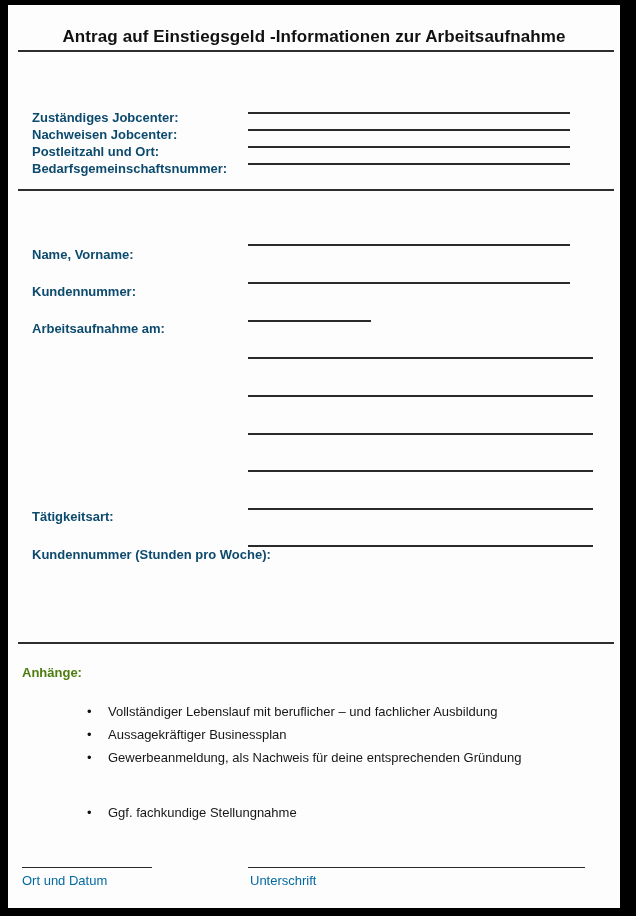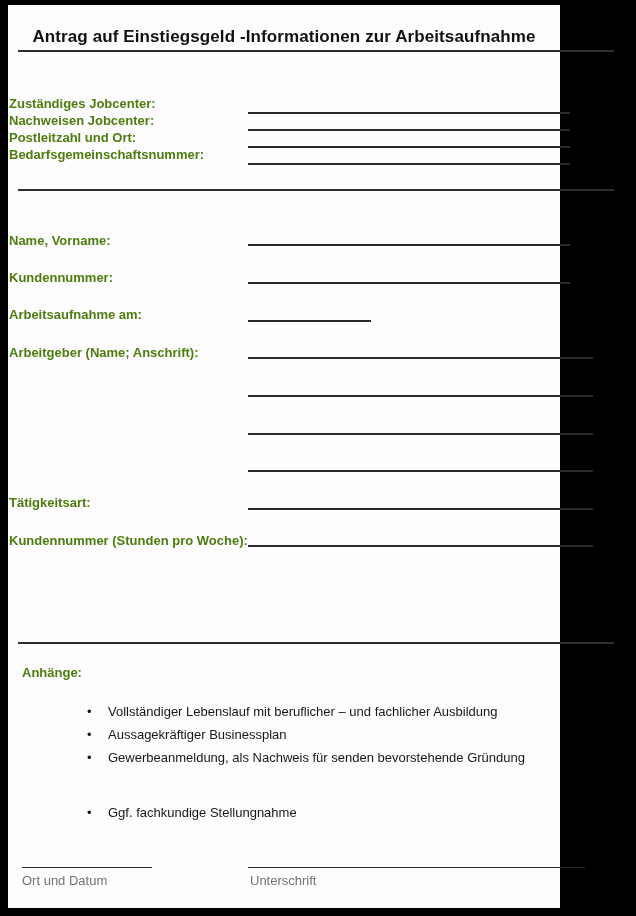--- a/index.html
+++ b/index.html
@@ -6,38 +6,39 @@
   .screen{
     position:relative;
     width:636px;height:916px;
     background:#000;
     overflow:hidden;
     font-family:"Liberation Sans","DejaVu Sans",sans-serif;
     -webkit-font-smoothing:antialiased;
   }
   .paper{
     position:absolute;left:8px;top:5px;
-    width:552px;height:903px;
+    width:612px;height:903px;
     background:#fdfdfd;
     color:#1b1b1b;
   }
   .title{
     position:absolute;top:22px;left:0;width:100%;
     text-align:center;font-size:17px;font-weight:bold;
     letter-spacing:0.1px;color:#111;
     white-space:nowrap;
   }
   .rule{
     position:absolute;left:10px;width:596px;height:0;
     border-bottom:2px solid #2e2e2e;
   }
   .row-label{
-    position:absolute;left:1px;
-    font-size:13px;font-weight:bold;color:#4d7c0f;
+    position:absolute;left:24px;
+    font-size:13px;font-weight:bold;color:#0c4a6e;
     white-space:nowrap;
+    margin-top:14px;
   }
   .fill-line{
     position:absolute;left:240px;height:0;
     border-bottom:2px solid #2a2a2a;
   }
   .w-std{width:322px;}
   .w-wide{width:345px;}
   .w-short{width:123px;}
   .statement{
     position:absolute;left:14px;top:576px;width:592px;
@@ -50,21 +51,21 @@
   .bullet-row{
     position:absolute;left:39px;width:560px;
     font-size:13px;color:#171717;white-space:nowrap;margin-left:40px;
   }
   .dot{
     display:inline-block;width:21px;
     font-size:13px;color:#111;
   }
   .sig-label{
     position:absolute;
-    font-size:13px;color:#737373;white-space:nowrap;
+    font-size:13px;color:#0369a1;white-space:nowrap;
   }
 </style>
 </head>
 <body>
 
 <div class="screen">
   <div class="paper">
 
     <div class="title">Antrag auf Einstiegsgeld -Informationen zur Arbeitsaufnahme</div>
     <div class="rule" style="top:45px"></div>
@@ -85,21 +86,20 @@
 
     <div class="row-label" style="top:228px">Name, Vorname:</div>
     <div class="fill-line w-std" style="top:239px"></div>
 
     <div class="row-label" style="top:265px">Kundennummer:</div>
     <div class="fill-line w-std" style="top:277px"></div>
 
     <div class="row-label" style="top:302px">Arbeitsaufnahme am:</div>
     <div class="fill-line w-short" style="top:315px"></div>
 
-    <div class="row-label" style="top:340px">Arbeitgeber (Name; Anschrift):</div>
     <div class="fill-line w-wide" style="top:352px"></div>
     <div class="fill-line w-wide" style="top:390px"></div>
     <div class="fill-line w-wide" style="top:428px"></div>
     <div class="fill-line w-wide" style="top:465px"></div>
 
     <div class="row-label" style="top:490px">Tätigkeitsart:</div>
     <div class="fill-line w-wide" style="top:503px"></div>
 
     <div class="row-label" style="top:528px">Kundennummer (Stunden pro Woche):</div>
     <div class="fill-line w-wide" style="top:540px"></div>
@@ -109,21 +109,21 @@
 
     <div class="attach-heading">Anhänge:</div>
 
     <div class="bullet-row" style="top:699px">
       <span class="dot">•</span><span>Vollständiger Lebenslauf mit beruflicher – und fachlicher Ausbildung</span>
     </div>
     <div class="bullet-row" style="top:722px">
       <span class="dot">•</span><span>Aussagekräftiger Businessplan</span>
     </div>
     <div class="bullet-row" style="top:745px">
-      <span class="dot">•</span><span>Gewerbeanmeldung, als Nachweis für senden bevorstehende Gründung</span>
+      <span class="dot">•</span><span>Gewerbeanmeldung, als Nachweis für deine entsprechenden Gründung</span>
     </div>
     <div class="bullet-row" style="top:800px">
       <span class="dot">•</span><span>Ggf. fachkundige Stellungnahme</span>
     </div>
 
     <div class="fill-line" style="left:14px;top:862px;width:130px;border-bottom-width:1.5px"></div>
     <div class="fill-line" style="left:240px;top:862px;width:337px;border-bottom-width:1.5px"></div>
     <div class="sig-label" style="left:14px;top:868px">Ort und Datum</div>
     <div class="sig-label" style="left:242px;top:868px">Unterschrift</div>
 

